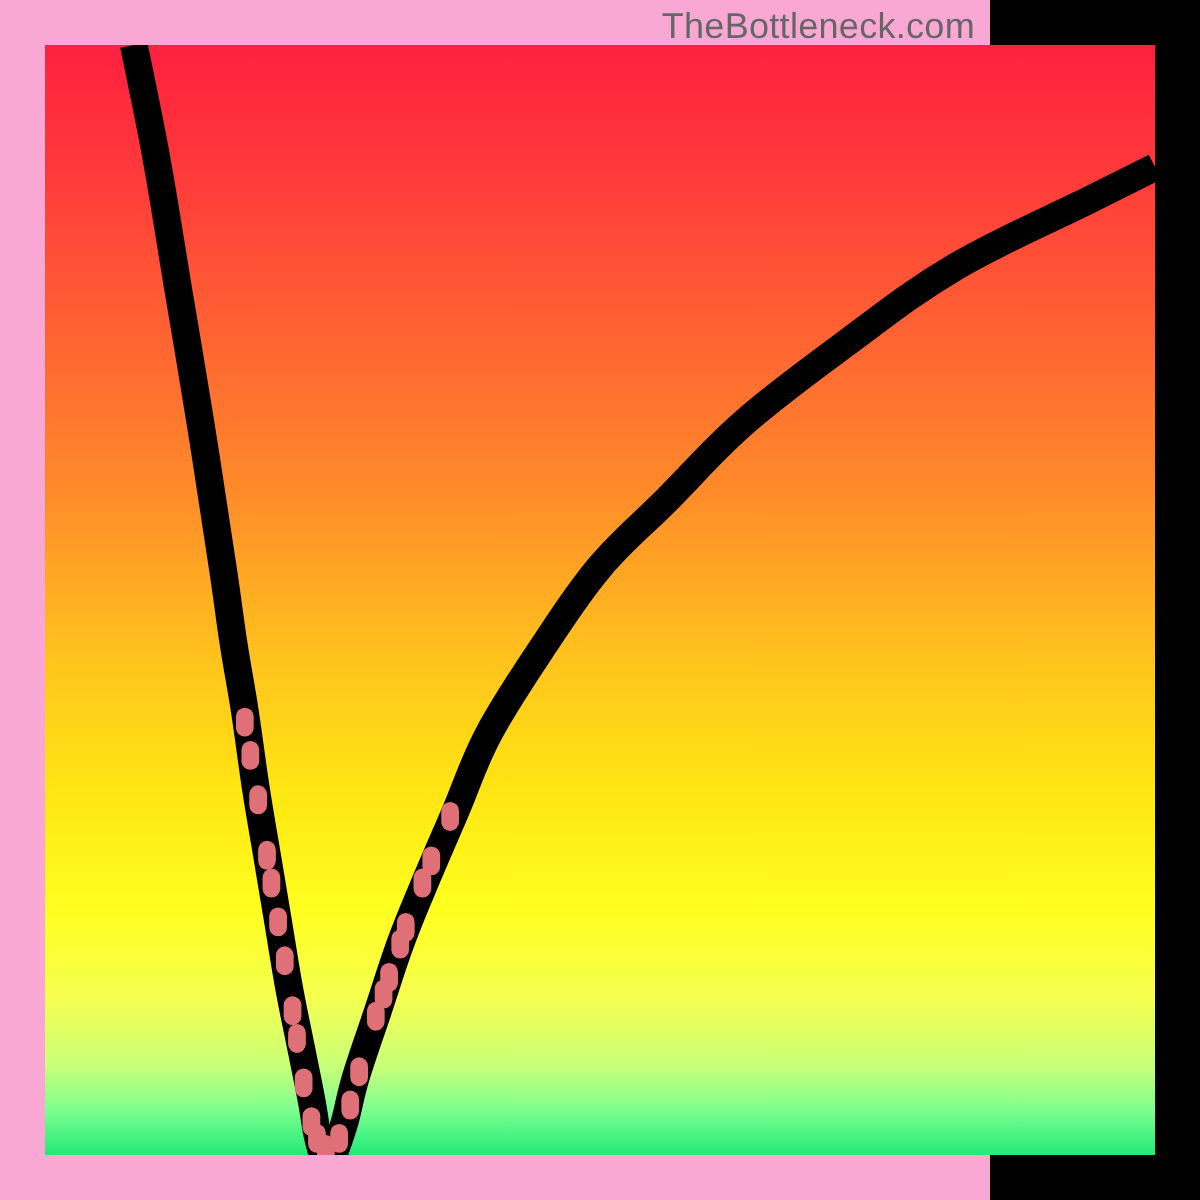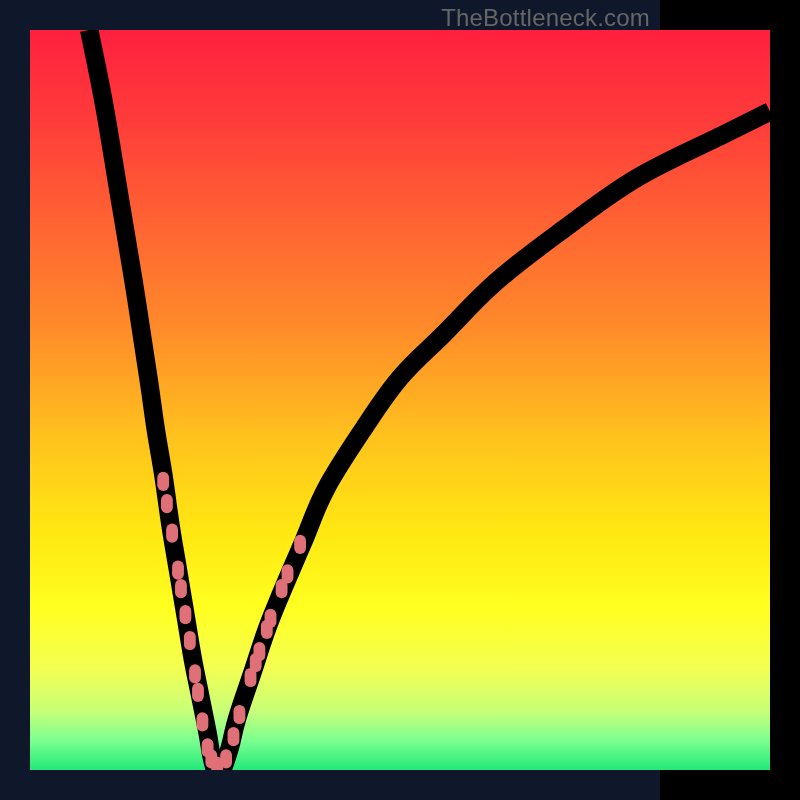--- a/index.html
+++ b/index.html
@@ -10,21 +10,21 @@
     overflow: hidden;
     background: #000;
     font-family: Arial, Helvetica, sans-serif;
   }
   .frame {
     position: absolute;
     top: 0;
     left: 0;
     width: 660px;
     height: 800px;
-    background: #0f172a;
+    background: #f9a8d4;
   }
   .plot-area {
     position: absolute;
     top: 30px;
     left: 30px;
     width: 740px;
     height: 740px;
     overflow: hidden;
   }
   .gradient {

